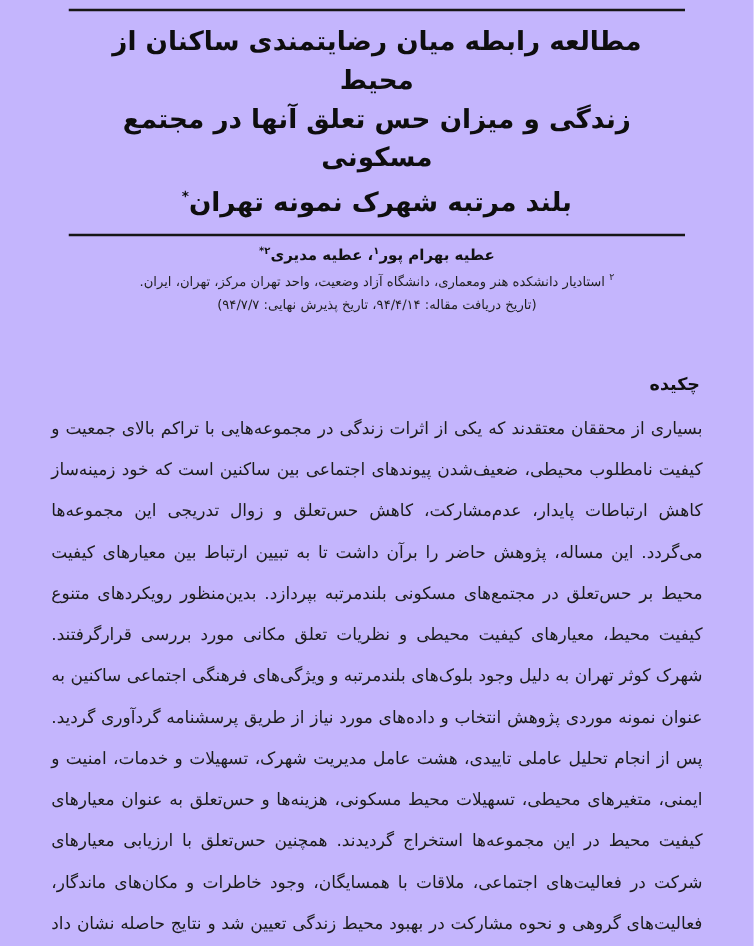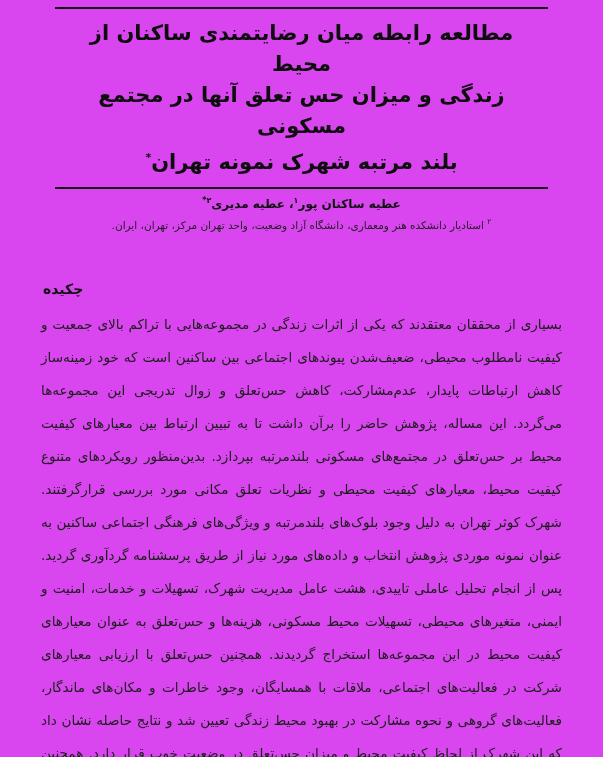--- a/index.html
+++ b/index.html
@@ -1,18 +1,18 @@
 <!DOCTYPE html>
 <html lang="fa" dir="rtl"><head>
 <meta charset="utf-8">
 <style>
   html, body { margin: 0; padding: 0; background: #ffffff; }
   .page {
     width: 603px; height: 757px;
-    background: #d946ef;
+    background: #c4b5fd;
     position: relative;
     direction: rtl;
     font-family: "DejaVu Sans", sans-serif;
     color: #1c1c1c;
     overflow: hidden;
     box-sizing: border-box;
   }
   .rule {
     height: 0;
     border-top: 2px solid #161616;
@@ -46,21 +46,21 @@
   .dates {
     font-size: 10.5px;
     margin-top: 6px;
     color: #1f1f1f;
   }
   .abstract-heading {
     margin: 50px 43px 0;
     font-weight: bold;
     font-size: 14px;
     color: #101010;
-    text-align: left;
+    text-align: right;
   }
   .abstract-body {
     margin: 11px 41px 0;
     font-size: 13.6px;
     line-height: 33px;
     text-align: justify;
     color: #1c1c1c;
   }
 </style>
 </head>
@@ -73,25 +73,26 @@
   <h1 class="title">
     <span>مطالعه رابطه میان رضایتمندی ساکنان از محیط</span><br>
     <span>زندگی و میزان حس تعلق آنها در مجتمع مسکونی</span><br>
     <span>بلند مرتبه شهرک نمونه تهران</span><sup>*</sup>
   </h1>
 
   <div class="rule"></div>
 
   <div class="meta">
     <div class="authors">
-      <span>عطیه ساکنان پور</span><sup>۱</sup><span>، </span><span>عطیه مدیری</span><sup>۲*</sup>
+      <span>عطیه بهرام پور</span><sup>۱</sup><span>، </span><span>عطیه مدیری</span><sup>۲*</sup>
     </div>
     <div class="affil">
       <sup>۲</sup>
       <span>استادیار دانشکده هنر ومعماری، دانشگاه آزاد وضعیت، واحد تهران مرکز، تهران، ایران.</span>
     </div>
+    <div class="dates">(تاریخ دریافت مقاله: ۹۴/۴/۱۴، تاریخ پذیرش نهایی: ۹۴/۷/۷)</div>
   </div>
 
   <h2 class="abstract-heading">چکیده</h2>
 
   <p class="abstract-body">بسیاری از محققان معتقدند که یکی از اثرات زندگی در مجموعه‌هایی با تراکم بالای جمعیت و کیفیت نامطلوب محیطی، ضعیف‌شدن پیوندهای اجتماعی بین ساکنین است که خود زمینه‌ساز کاهش ارتباطات پایدار، عدم‌مشارکت، کاهش حس‌تعلق و زوال تدریجی این مجموعه‌ها می‌گردد. این مساله، پژوهش حاضر را برآن داشت تا به تبیین ارتباط بین معیارهای کیفیت محیط بر حس‌تعلق در مجتمع‌های مسکونی بلندمرتبه بپردازد. بدین‌منظور رویکردهای متنوع کیفیت محیط، معیارهای کیفیت محیطی و نظریات تعلق مکانی مورد بررسی قرارگرفتند. شهرک کوثر تهران به دلیل وجود بلوک‌های بلندمرتبه و ویژگی‌های فرهنگی اجتماعی ساکنین به عنوان نمونه موردی پژوهش انتخاب و داده‌های مورد نیاز از طریق پرسشنامه گردآوری گردید. پس از انجام تحلیل عاملی تاییدی، هشت عامل مدیریت شهرک، تسهیلات و خدمات، امنیت و ایمنی، متغیرهای محیطی، تسهیلات محیط مسکونی، هزینه‌ها و حس‌تعلق به عنوان معیارهای کیفیت محیط در این مجموعه‌ها استخراج گردیدند. همچنین حس‌تعلق با ارزیابی معیارهای شرکت در فعالیت‌های اجتماعی، ملاقات با همسایگان، وجود خاطرات و مکان‌های ماندگار، فعالیت‌های گروهی و نحوه مشارکت در بهبود محیط زندگی تعیین شد و نتایج حاصله نشان داد که این شهرک از لحاظ کیفیت محیط و میزان حس‌تعلق در وضعیت خوب قرار دارد. همچنین تبیین ارتباط بین معیارهای کیفیت محیط و حس‌تعلق مشخص کرد که میزان رضایت از معیار مدیریت شهرک بیشترین تاثیر را بر افزایش رضایتمندی و به‌دنبال آن حس‌تعلق دارد.</p>
 
 </div>
 
 </body></html>

